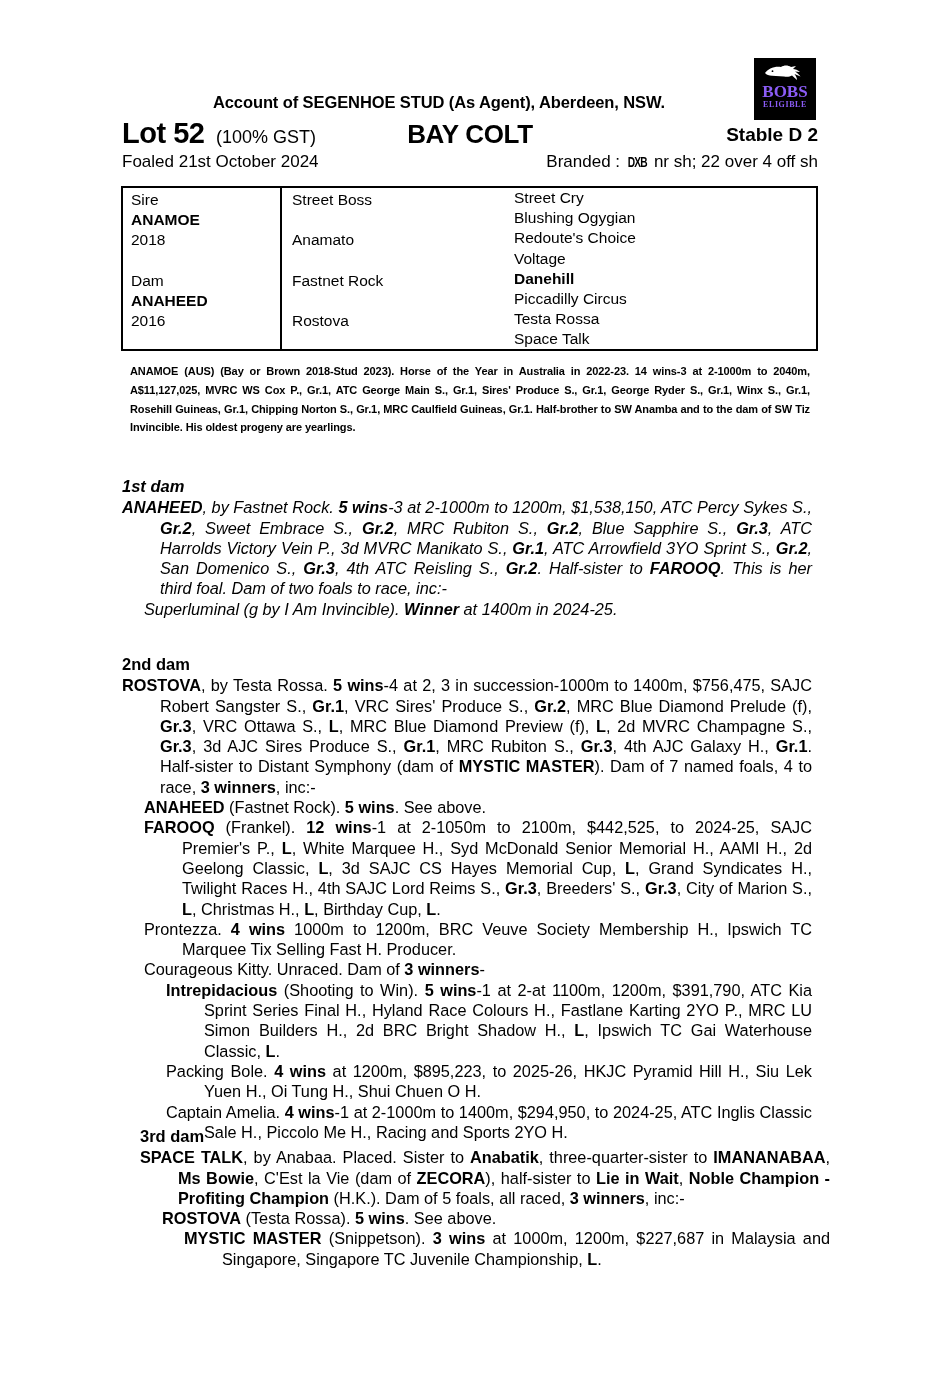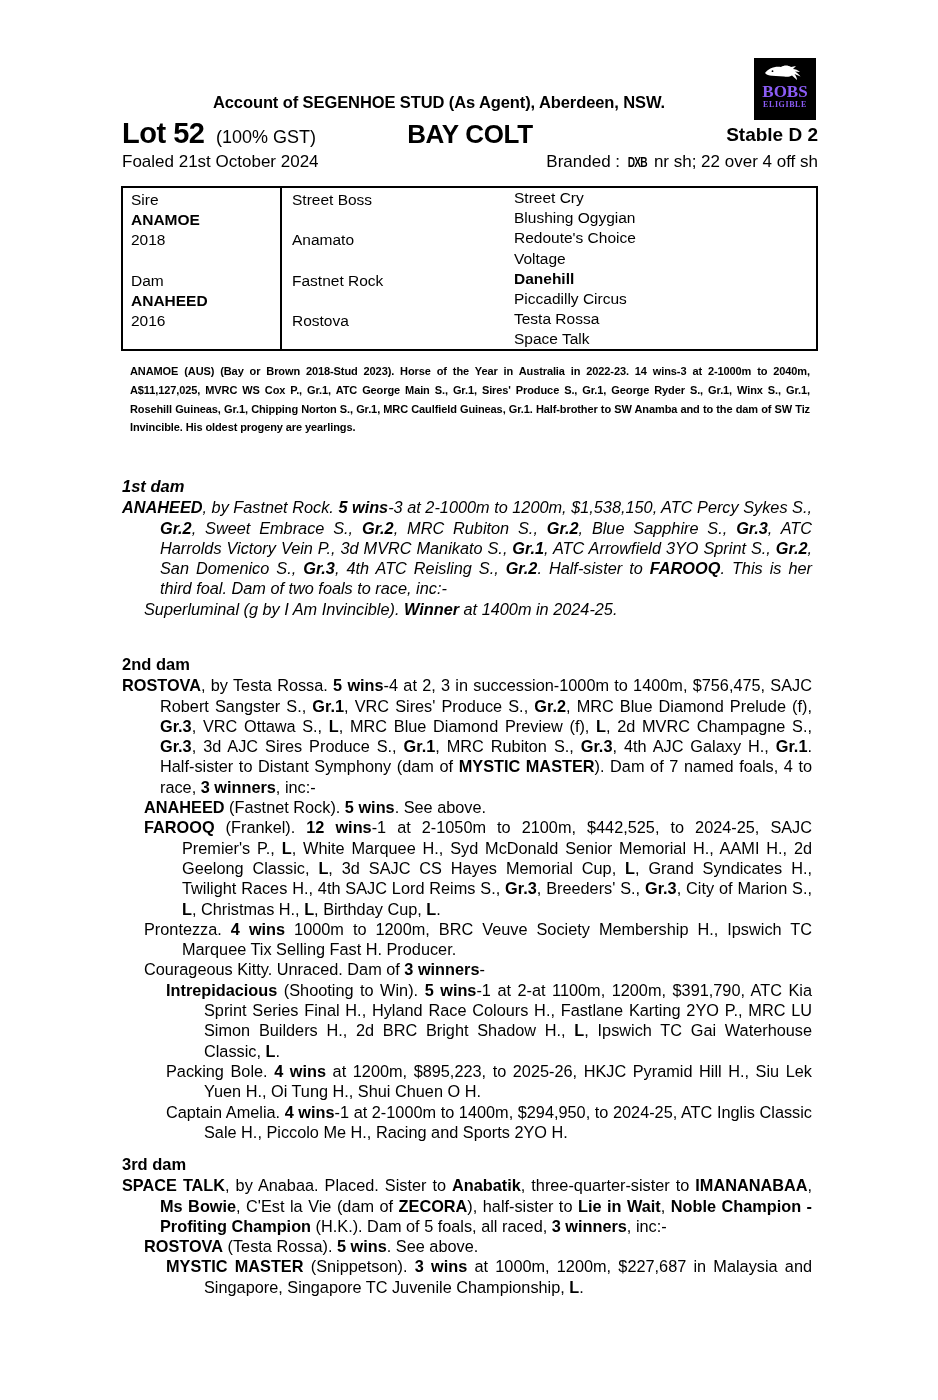--- a/index.html
+++ b/index.html
@@ -237,21 +237,21 @@
     margin: 0;
     text-indent: 0;
   }
   .lvl1 { padding-left: 38px; text-indent: -38px; }
   .ind1 { padding-left: 60px; text-indent: -38px; }
   .ind2 { padding-left: 82px; text-indent: -38px; }
   b { font-weight: bold; }
 
   #s1 { top: 476px; font-style: italic; }
   #s2 { top: 654px; }
-  #s3 { top: 1154px; }
+  #s3 { top: 1126px; margin-left: 18px; }
 </style>
 </head>
 <body>
 
 <div class="page">
 
   <div class="bobs-logo">
     <svg class="bobs-horse" viewBox="0 0 46 20">
       <path fill="#ffffff" d="M3 10 C6 6, 12 3, 19 4 C22 2, 26 2, 29 4 L34 3 L31 6 C33 6, 36 7, 38 9 L33 8.6 C35 10, 37 11.5, 38.5 13.5 L32.5 11 C34 13, 35 15, 35 17 L30 12.5 C28 13.8, 25 14.2, 22 13.6 L10 12.8 C7 12.6, 4.5 11.8, 3 10 Z"></path>
       <circle cx="10.5" cy="8.2" r="0.9" fill="#000000"></circle>

